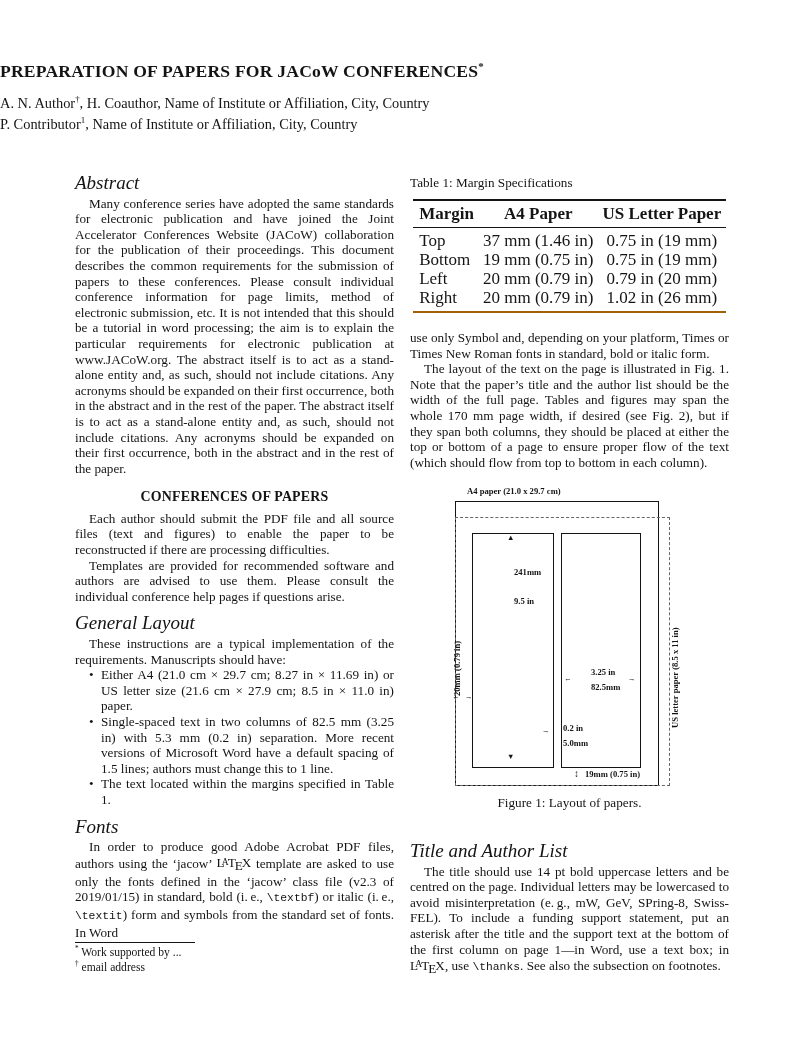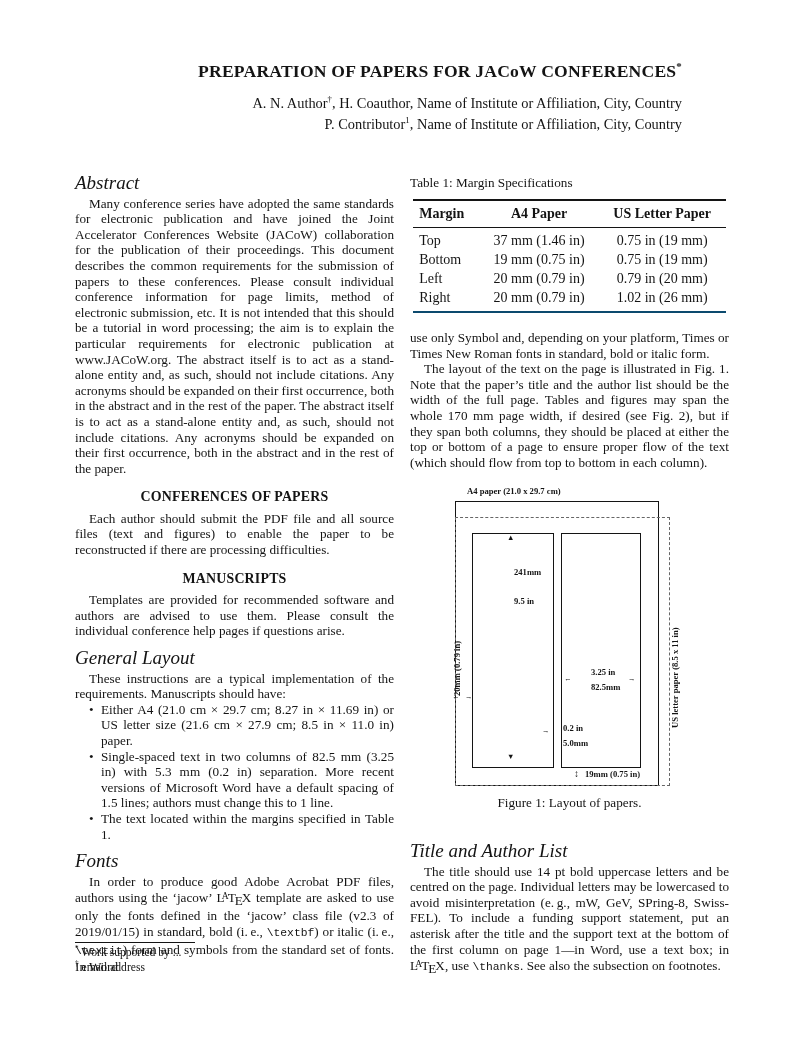--- a/index.html
+++ b/index.html
@@ -1,19 +1,19 @@
 <!DOCTYPE html>
 <html><head>
 <meta charset="utf-8">
 <style>
   html,body{margin:0;padding:0;background:#ffffff;}
   .page{position:relative;width:794px;height:1057px;background:#ffffff;overflow:hidden;
         font-family:"Liberation Serif","DejaVu Serif",serif;color:#141414;}
   
-  .hdr{position:absolute;left:0;top:61px;width:682px;text-align:right;}
+  .hdr{position:absolute;left:0;top:61px;width:682px;text-align:left;}
   .title{margin:0;font-size:17.6px;font-weight:bold;letter-spacing:0.2px;}
   .authors{margin-top:11px;font-size:14.4px;line-height:21px;}
   .sup{vertical-align:super;font-size:0.62em;line-height:0;}
   
   .col{position:absolute;top:175px;width:319px;font-size:13.2px;line-height:15.6px;}
   .left-col{left:75px;}
   .right-col{left:410px;height:825px;}
   .para{margin:0;text-align:justify;text-indent:14px;}
   .para.noindent{text-indent:0;}
   .sub-h{font-style:italic;font-weight:normal;font-size:19px;margin:11px 0 5px 0;}
@@ -28,22 +28,22 @@
   .latex span{display:inline;}
   .lx-a{font-size:0.72em;vertical-align:0.28em;margin-left:-0.30em;margin-right:-0.08em;}
   .lx-e{vertical-align:-0.22em;margin-left:-0.09em;margin-right:-0.07em;}
   
   .footnotes{position:absolute;left:75px;top:942px;width:319px;font-size:11.6px;line-height:14.5px;}
   .fn-rule{width:120px;border-top:1px solid #141414;margin-bottom:3px;}
   
   .abs{position:absolute;left:0;width:319px;}
   .table-block{top:0;}
   .tbl-caption{text-align:left;font-size:13.2px;margin-bottom:8px;}
-  .spec-table{width:98%;margin:0 auto;border-collapse:collapse;font-size:14px;
-              border-top:2px solid #141414;border-bottom:2px solid #0c4a6e;}
+  .spec-table{width:98%;margin:0 auto;border-collapse:collapse;font-size:17px;
+              border-top:2px solid #141414;border-bottom:2px solid #a16207;}
   .spec-table th{font-weight:bold;text-align:center;padding:5px 2px 6px 2px;border-bottom:1px solid #141414;}
   .spec-table th:first-child{text-align:left;padding-left:6px;}
   .spec-table td{text-align:center;padding:1.6px 2px;}
   .spec-table td:first-child{text-align:left;padding-left:6px;}
   .spec-table tbody tr:first-child td{padding-top:5px;}
   .spec-table tbody tr:last-child td{padding-bottom:6px;}
   .para-block{top:155px;}
   
   .figure-block{top:311px;margin:0;}
   .fig-diagram{position:relative;width:319px;height:300px;}
@@ -72,21 +72,20 @@
         <div class="author-line"><span>A. N. Author</span><span class="sup">†</span><span>, H. Coauthor, Name of Institute or Affiliation, City, Country</span></div>
         <div class="author-line"><span>P. Contributor</span><span class="sup">1</span><span>, Name of Institute or Affiliation, City, Country</span></div>
       </div>
   </header>
 
   <section class="col left-col">
     <h2 class="sub-h first">Abstract</h2>
     <p class="para">Many conference series have adopted the same standards for electronic publication and have joined the Joint Accelerator Conferences Website (JACoW) collaboration for the publication of their proceedings. This document describes the common requirements for the submission of papers to these conferences. Please consult individual conference information for page limits, method of electronic submission, etc. It is not intended that this should be a tutorial in word processing; the aim is to explain the particular requirements for electronic publication at www.JACoW.org. The abstract itself is to act as a stand-alone entity and, as such, should not include citations. Any acronyms should be expanded on their first occurrence, both in the abstract and in the rest of the paper. The abstract itself is to act as a stand-alone entity and, as such, should not include citations. Any acronyms should be expanded on their first occurrence, both in the abstract and in the rest of the paper.</p>
     <h2 class="sec-h">CONFERENCES OF PAPERS</h2>
     <p class="para">Each author should submit the PDF file and all source files (text and figures) to enable the paper to be reconstructed if there are processing difficulties.</p>
-    <h2 class="sec-h">MANUSCRIPTS</h2>
     <p class="para">Templates are provided for recommended software and authors are advised to use them. Please consult the individual conference help pages if questions arise.</p>
     <h2 class="sub-h">General Layout</h2>
     <p class="para">These instructions are a typical implementation of the requirements. Manuscripts should have:</p>
     <ul class="bullets">
         <li class="bullet">Either A4 (21.0 cm × 29.7 cm; 8.27 in × 11.69 in) or US letter size (21.6 cm × 27.9 cm; 8.5 in × 11.0 in) paper.</li>
         <li class="bullet">Single-spaced text in two columns of 82.5 mm (3.25 in) with 5.3 mm (0.2 in) separation. More recent versions of Microsoft Word have a default spacing of 1.5 lines; authors must change this to 1 line.</li>
         <li class="bullet">The text located within the margins specified in Table 1.</li>
       </ul>
     <h2 class="sub-h">Fonts</h2>
     <p class="para"><span>In order to produce good Adobe Acrobat PDF files, authors using the ‘jacow’ </span><span class="latex"><span>L</span><span class="lx-a">A</span><span>T</span><span class="lx-e">E</span><span>X</span></span><span> template are asked to use only the fonts defined in the ‘jacow’ class file (v2.3 of 2019/01/15) in standard, bold (i. e., </span><span class="mono">\textbf</span><span>) or italic (i. e., </span><span class="mono">\textit</span><span>) form and symbols from the standard set of fonts. In Word</span></p>

